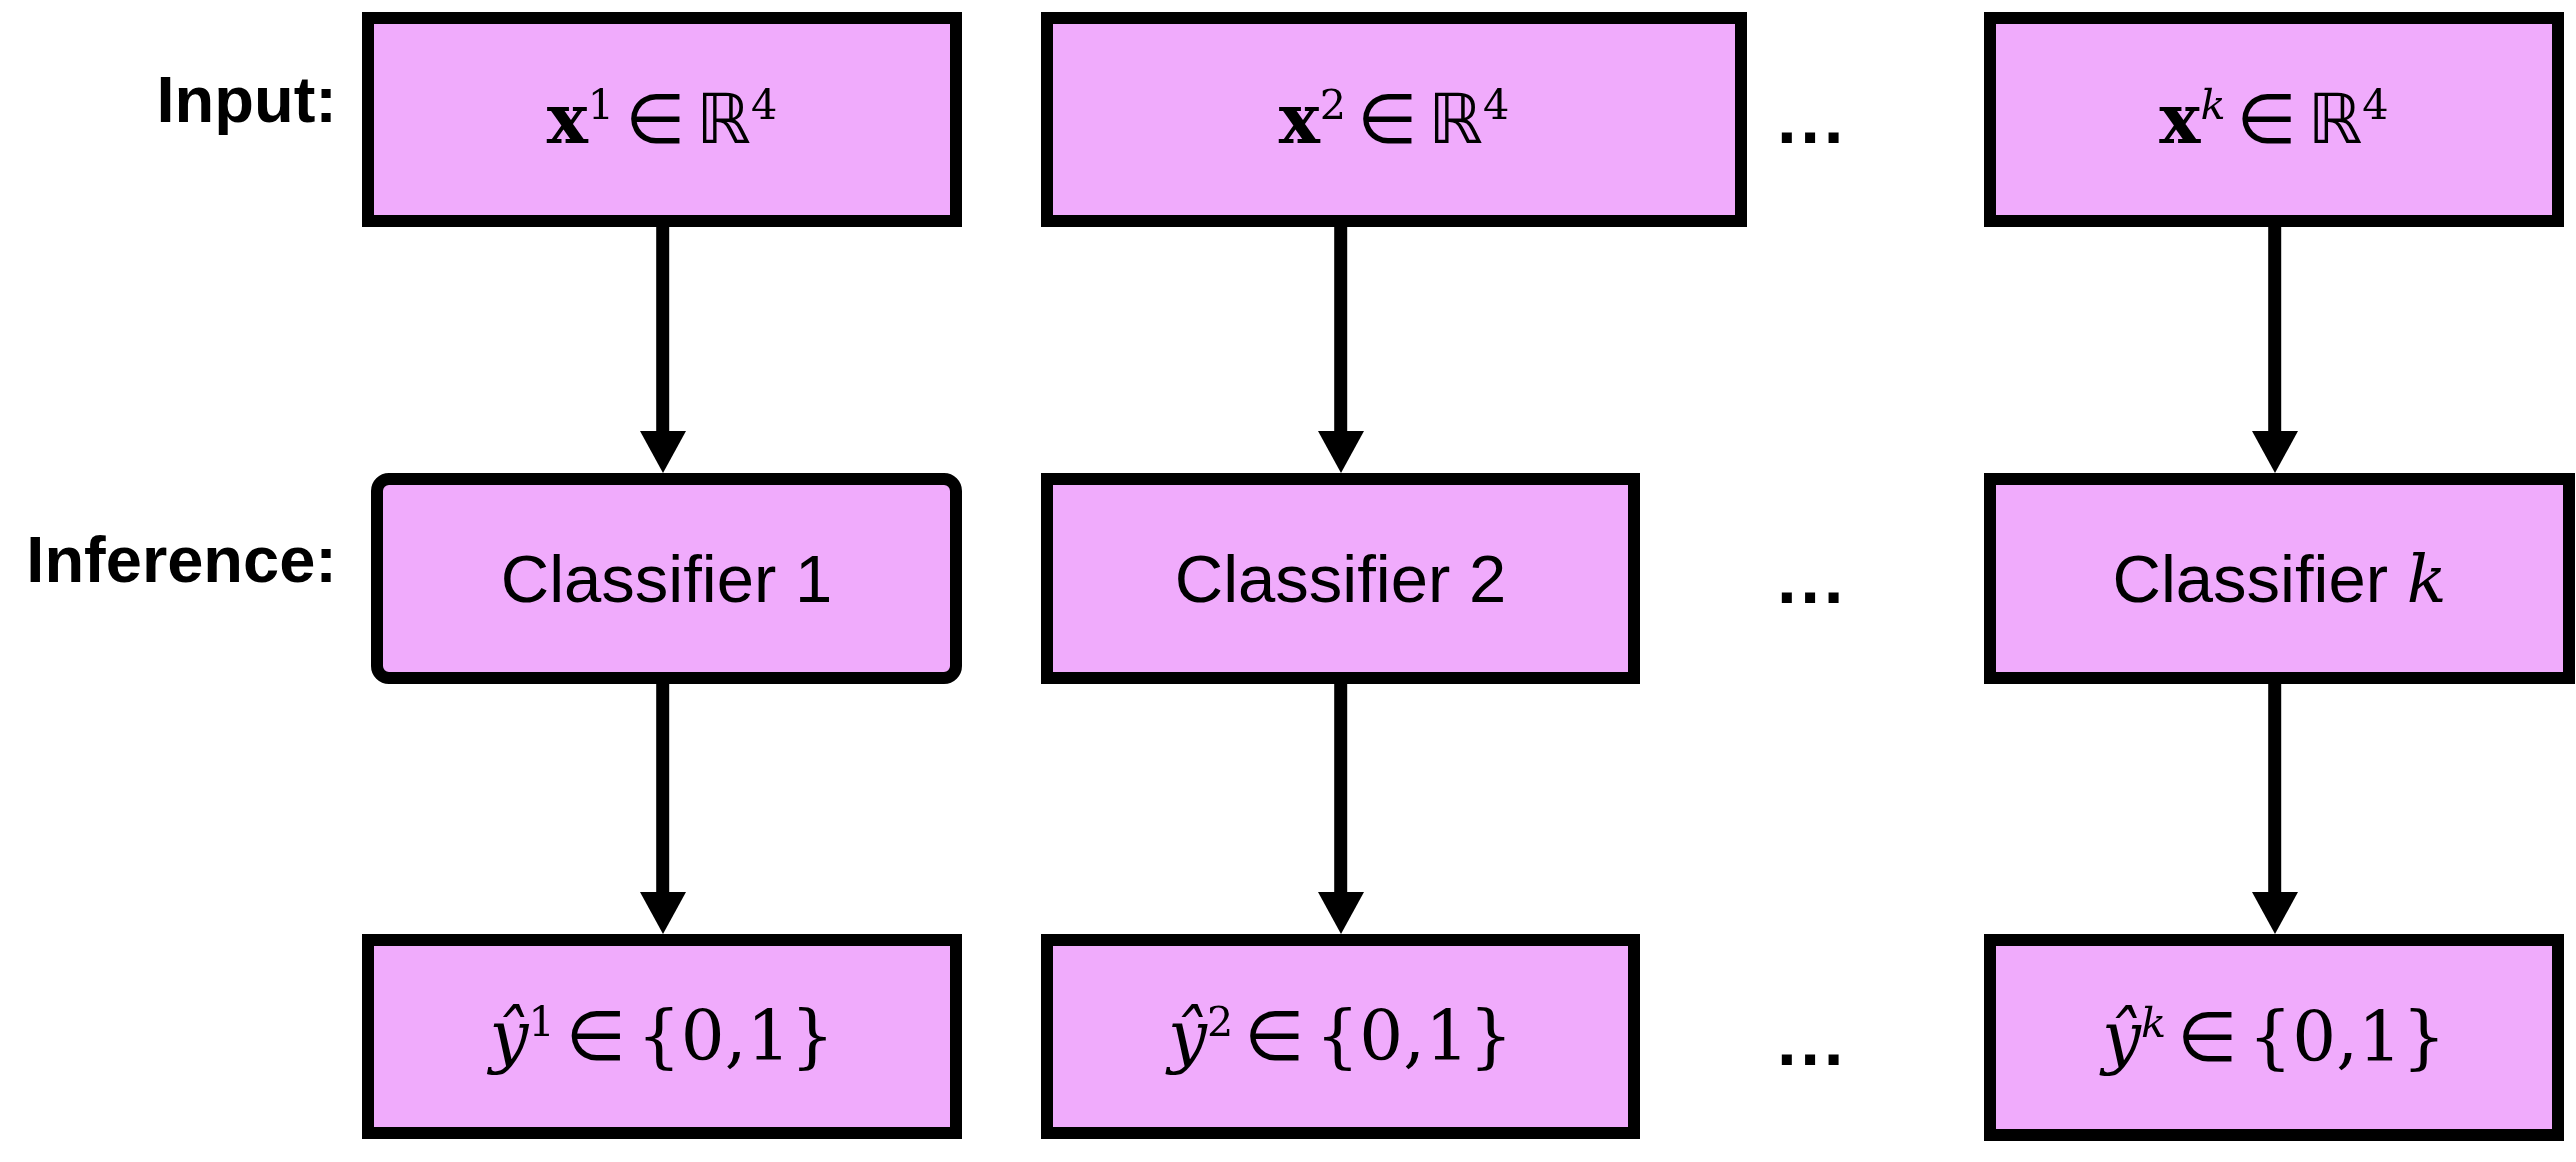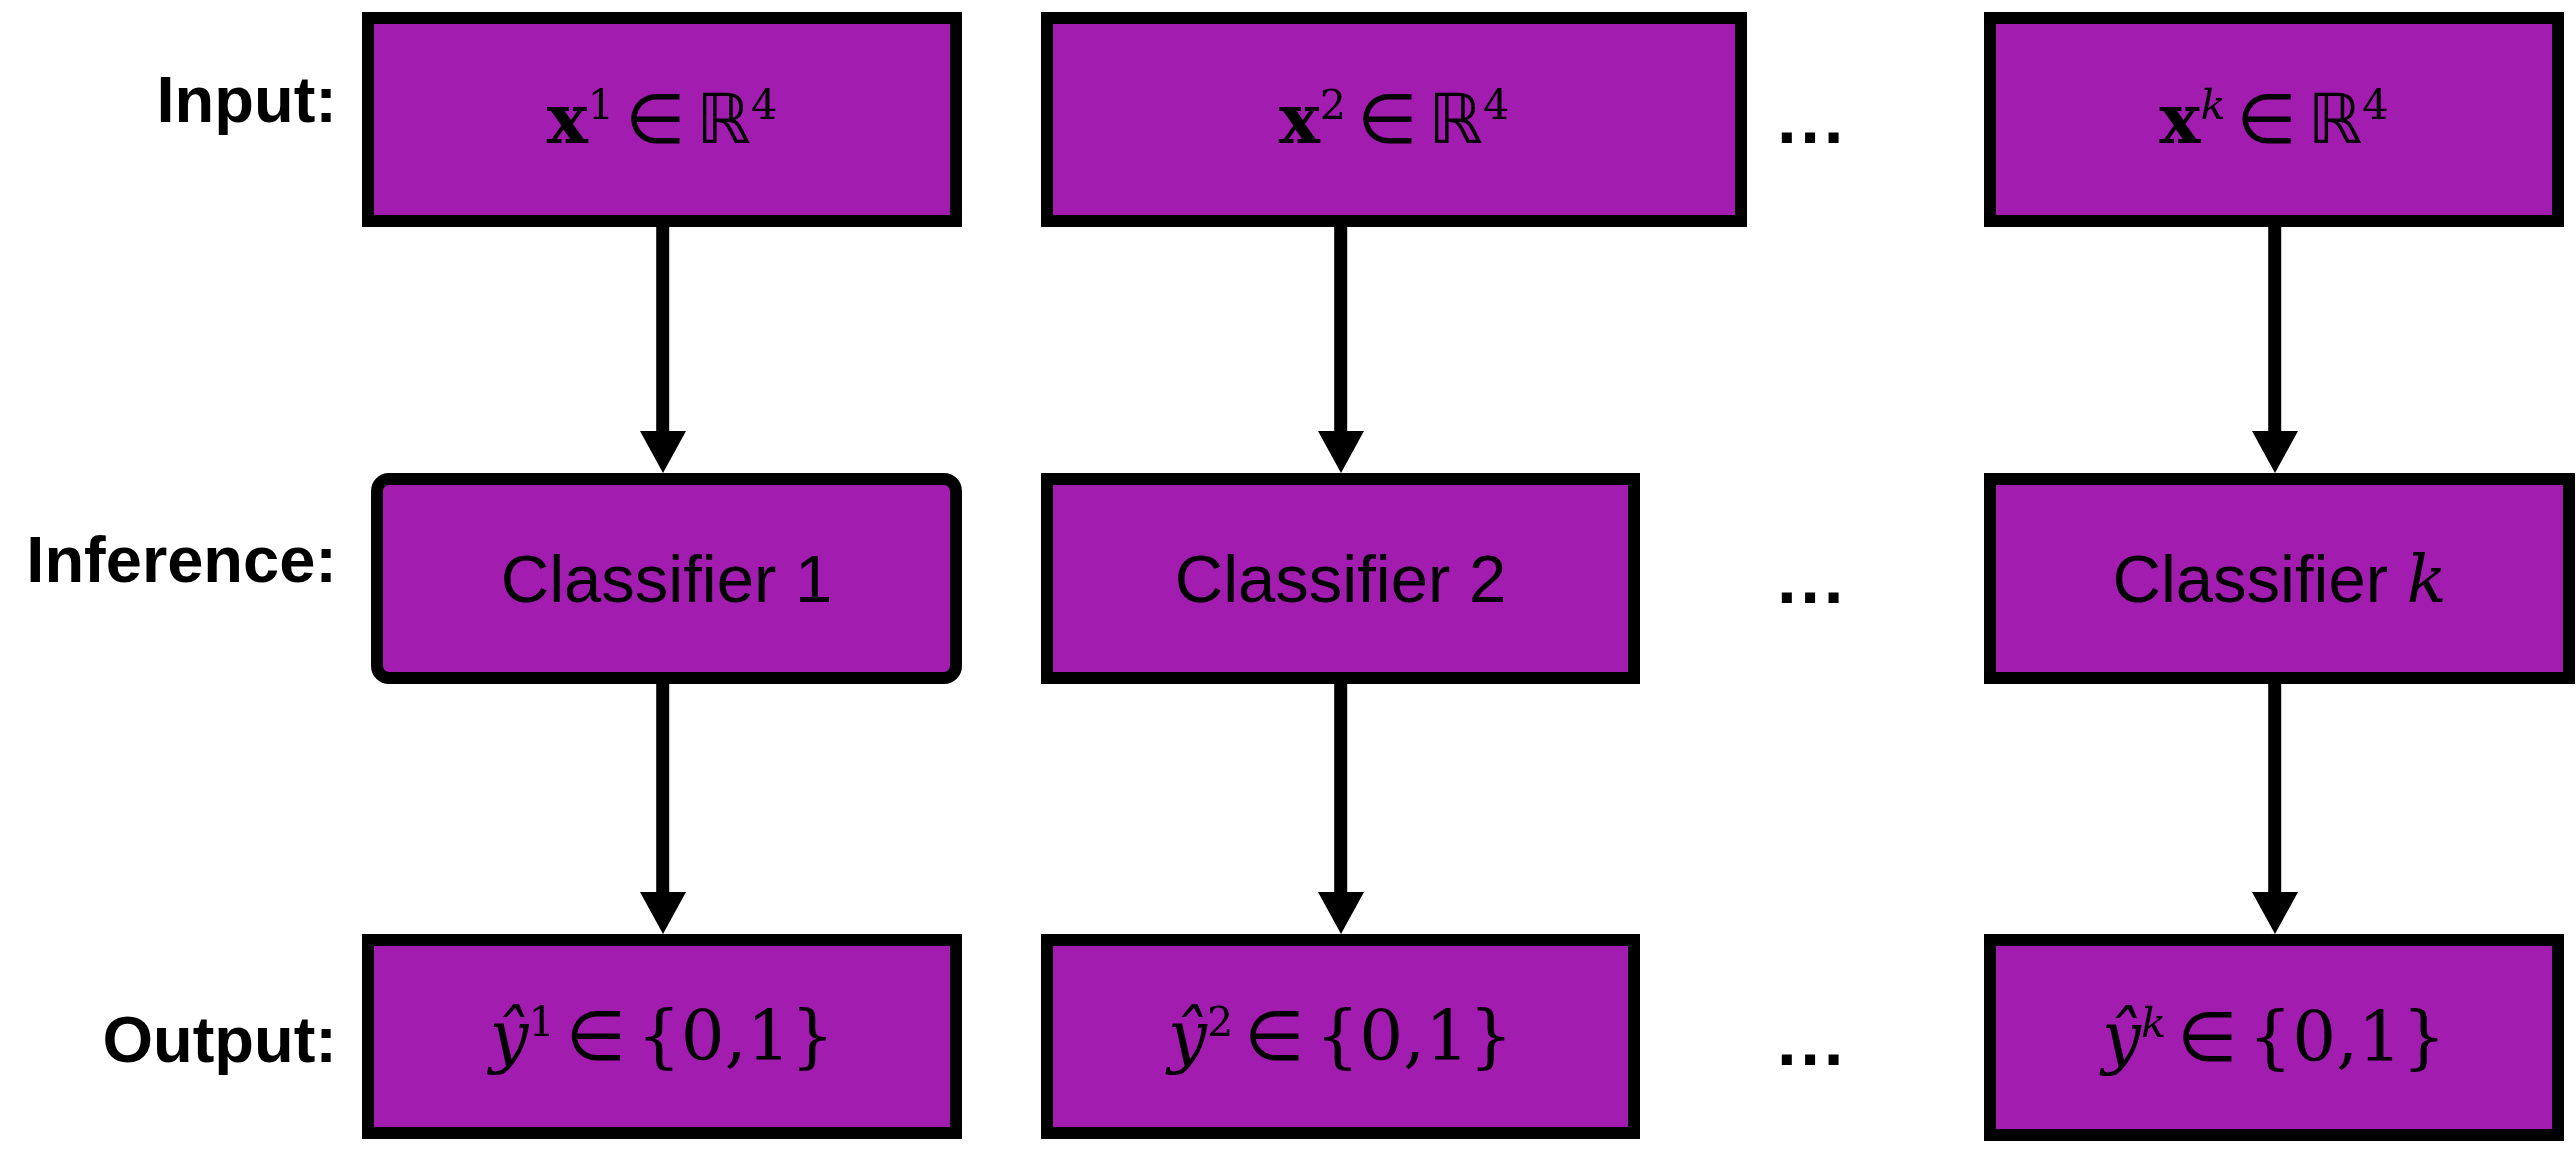--- a/index.html
+++ b/index.html
@@ -28,21 +28,21 @@
     line-height: 1;
     color: #000000;
     white-space: nowrap;
   }
 
   
   .node-box {
     position: absolute;
     box-sizing: border-box;
     border: 12.7px solid #000000;
-    background: #a21caf;
+    background: #f0abfc;
     display: flex;
     align-items: center;
     justify-content: center;
     color: #000000;
   }
   .node-text {
     font-size: 69px;
     line-height: 1;
     white-space: nowrap;
     display: inline-block;
@@ -116,21 +116,20 @@
 </style>
 </head>
 <body>
 
 <div id="canvas">
 
   <div class="row-label" style="top:67px;">Input:</div>
 
   <div class="row-label" style="top:527px;">Inference:</div>
 
-  <div class="row-label" style="top:1007px;">Output:</div>
 
   <div class="node-box" style="left:362px; top:11.8px; width:600px; height:215px;">
     <span class="node-text">
       <span class="vec">x</span><span class="math sup">1</span><span class="op">∈</span><span class="bb">ℝ</span><span class="math sup">4</span>
     </span>
   </div>
 
   <div class="node-box" style="left:1041px; top:11.8px; width:706px; height:215px;">
     <span class="node-text">
       <span class="vec">x</span><span class="math sup">2</span><span class="op">∈</span><span class="bb">ℝ</span><span class="math sup">4</span>

